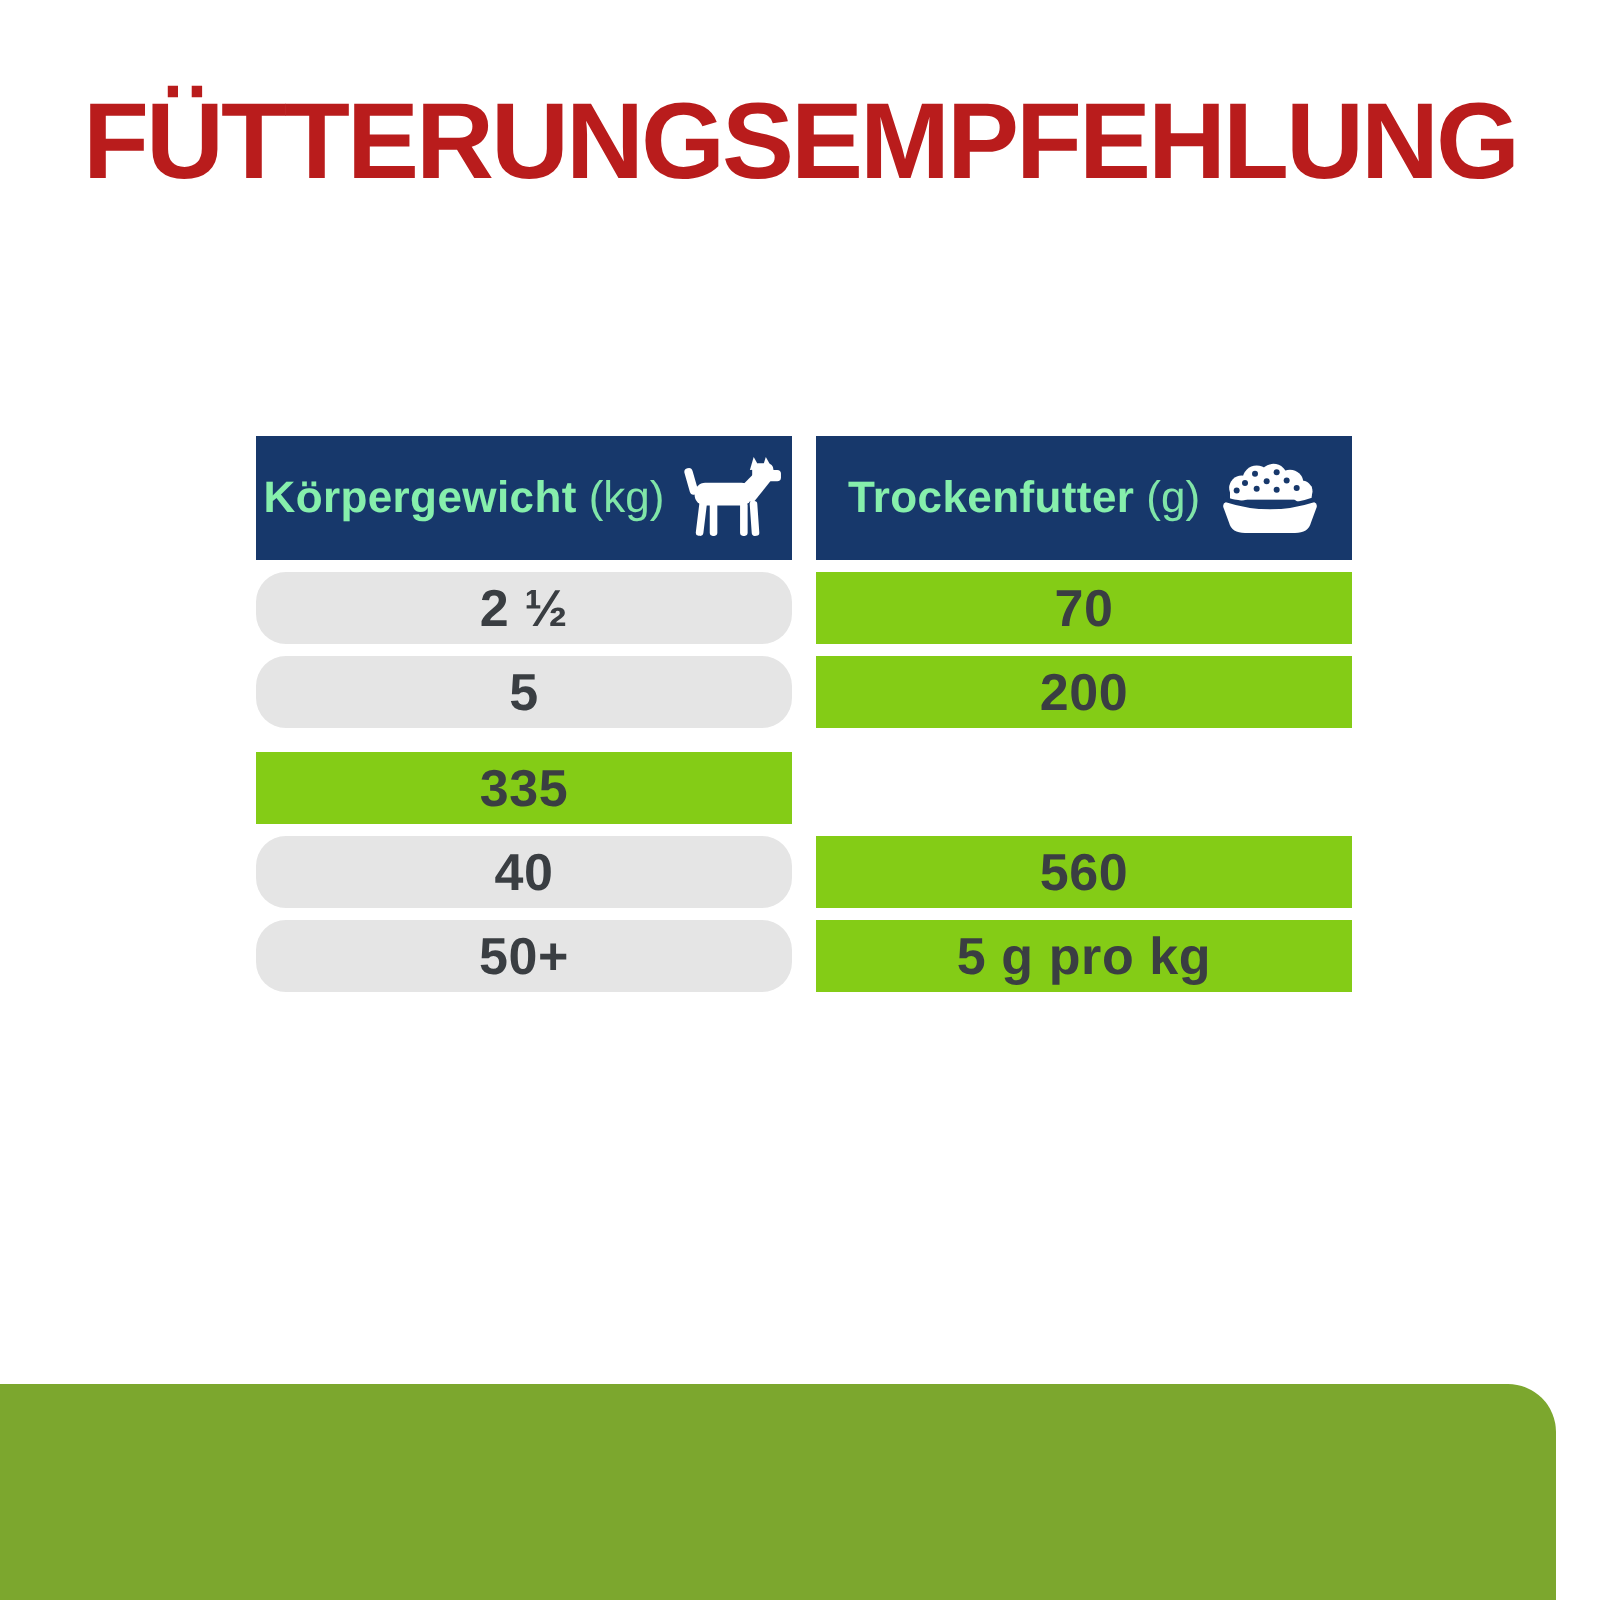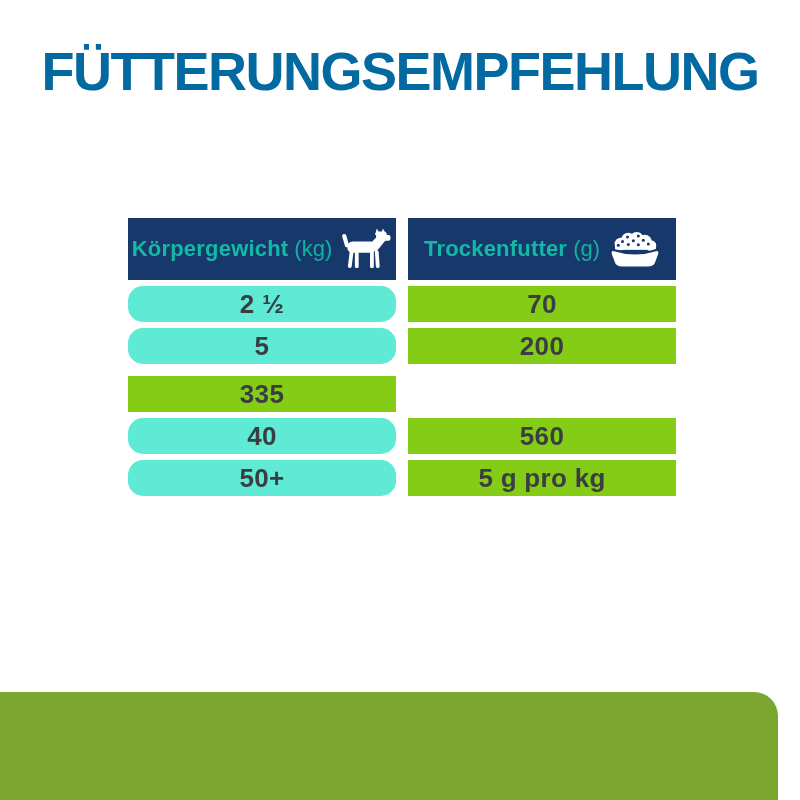--- a/index.html
+++ b/index.html
@@ -20,38 +20,38 @@
   .title {
     position: absolute;
     left: 40px;
     top: 40px;
     width: 720px;
     text-align: center;
     font-size: 54px;
     font-weight: 800;
     letter-spacing: -1.5px;
     white-space: nowrap;
-    color: #0369a1;
+    color: #b91c1c;
   }
   .feeding-table {
     position: absolute;
     left: 128px;
     top: 218px;
     width: 548px;
   }
   .t-row {
     display: grid;
     grid-template-columns: 268px 268px;
     column-gap: 12px;
     margin-bottom: 6px;
   }
   .head-cell {
     height: 62px;
     background: #17386b;
-    color: #14b8a6;
+    color: #86efac;
     display: flex;
     align-items: center;
     justify-content: center;
     gap: 6px;
   }
   .head-label {
     font-size: 22px;
     font-weight: bold;
     letter-spacing: 0.2px;
   }
@@ -68,21 +68,21 @@
   .data-cell {
     height: 36px;
     display: flex;
     align-items: center;
     justify-content: center;
     font-size: 26px;
     font-weight: bold;
     color: #3a3e42;
     letter-spacing: 0.3px;
   }
-  .cell-left  { background: #5eead4; border-radius: 15px; }
+  .cell-left  { background: #e5e5e5; border-radius: 15px; }
   .cell-right { background: #84cc16; }
   .green-bar {
     position: absolute;
     left: 0;
     top: 692px;
     width: 778px;
     height: 108px;
     background: #7ca72e;
     border-top-right-radius: 24px;
   }

